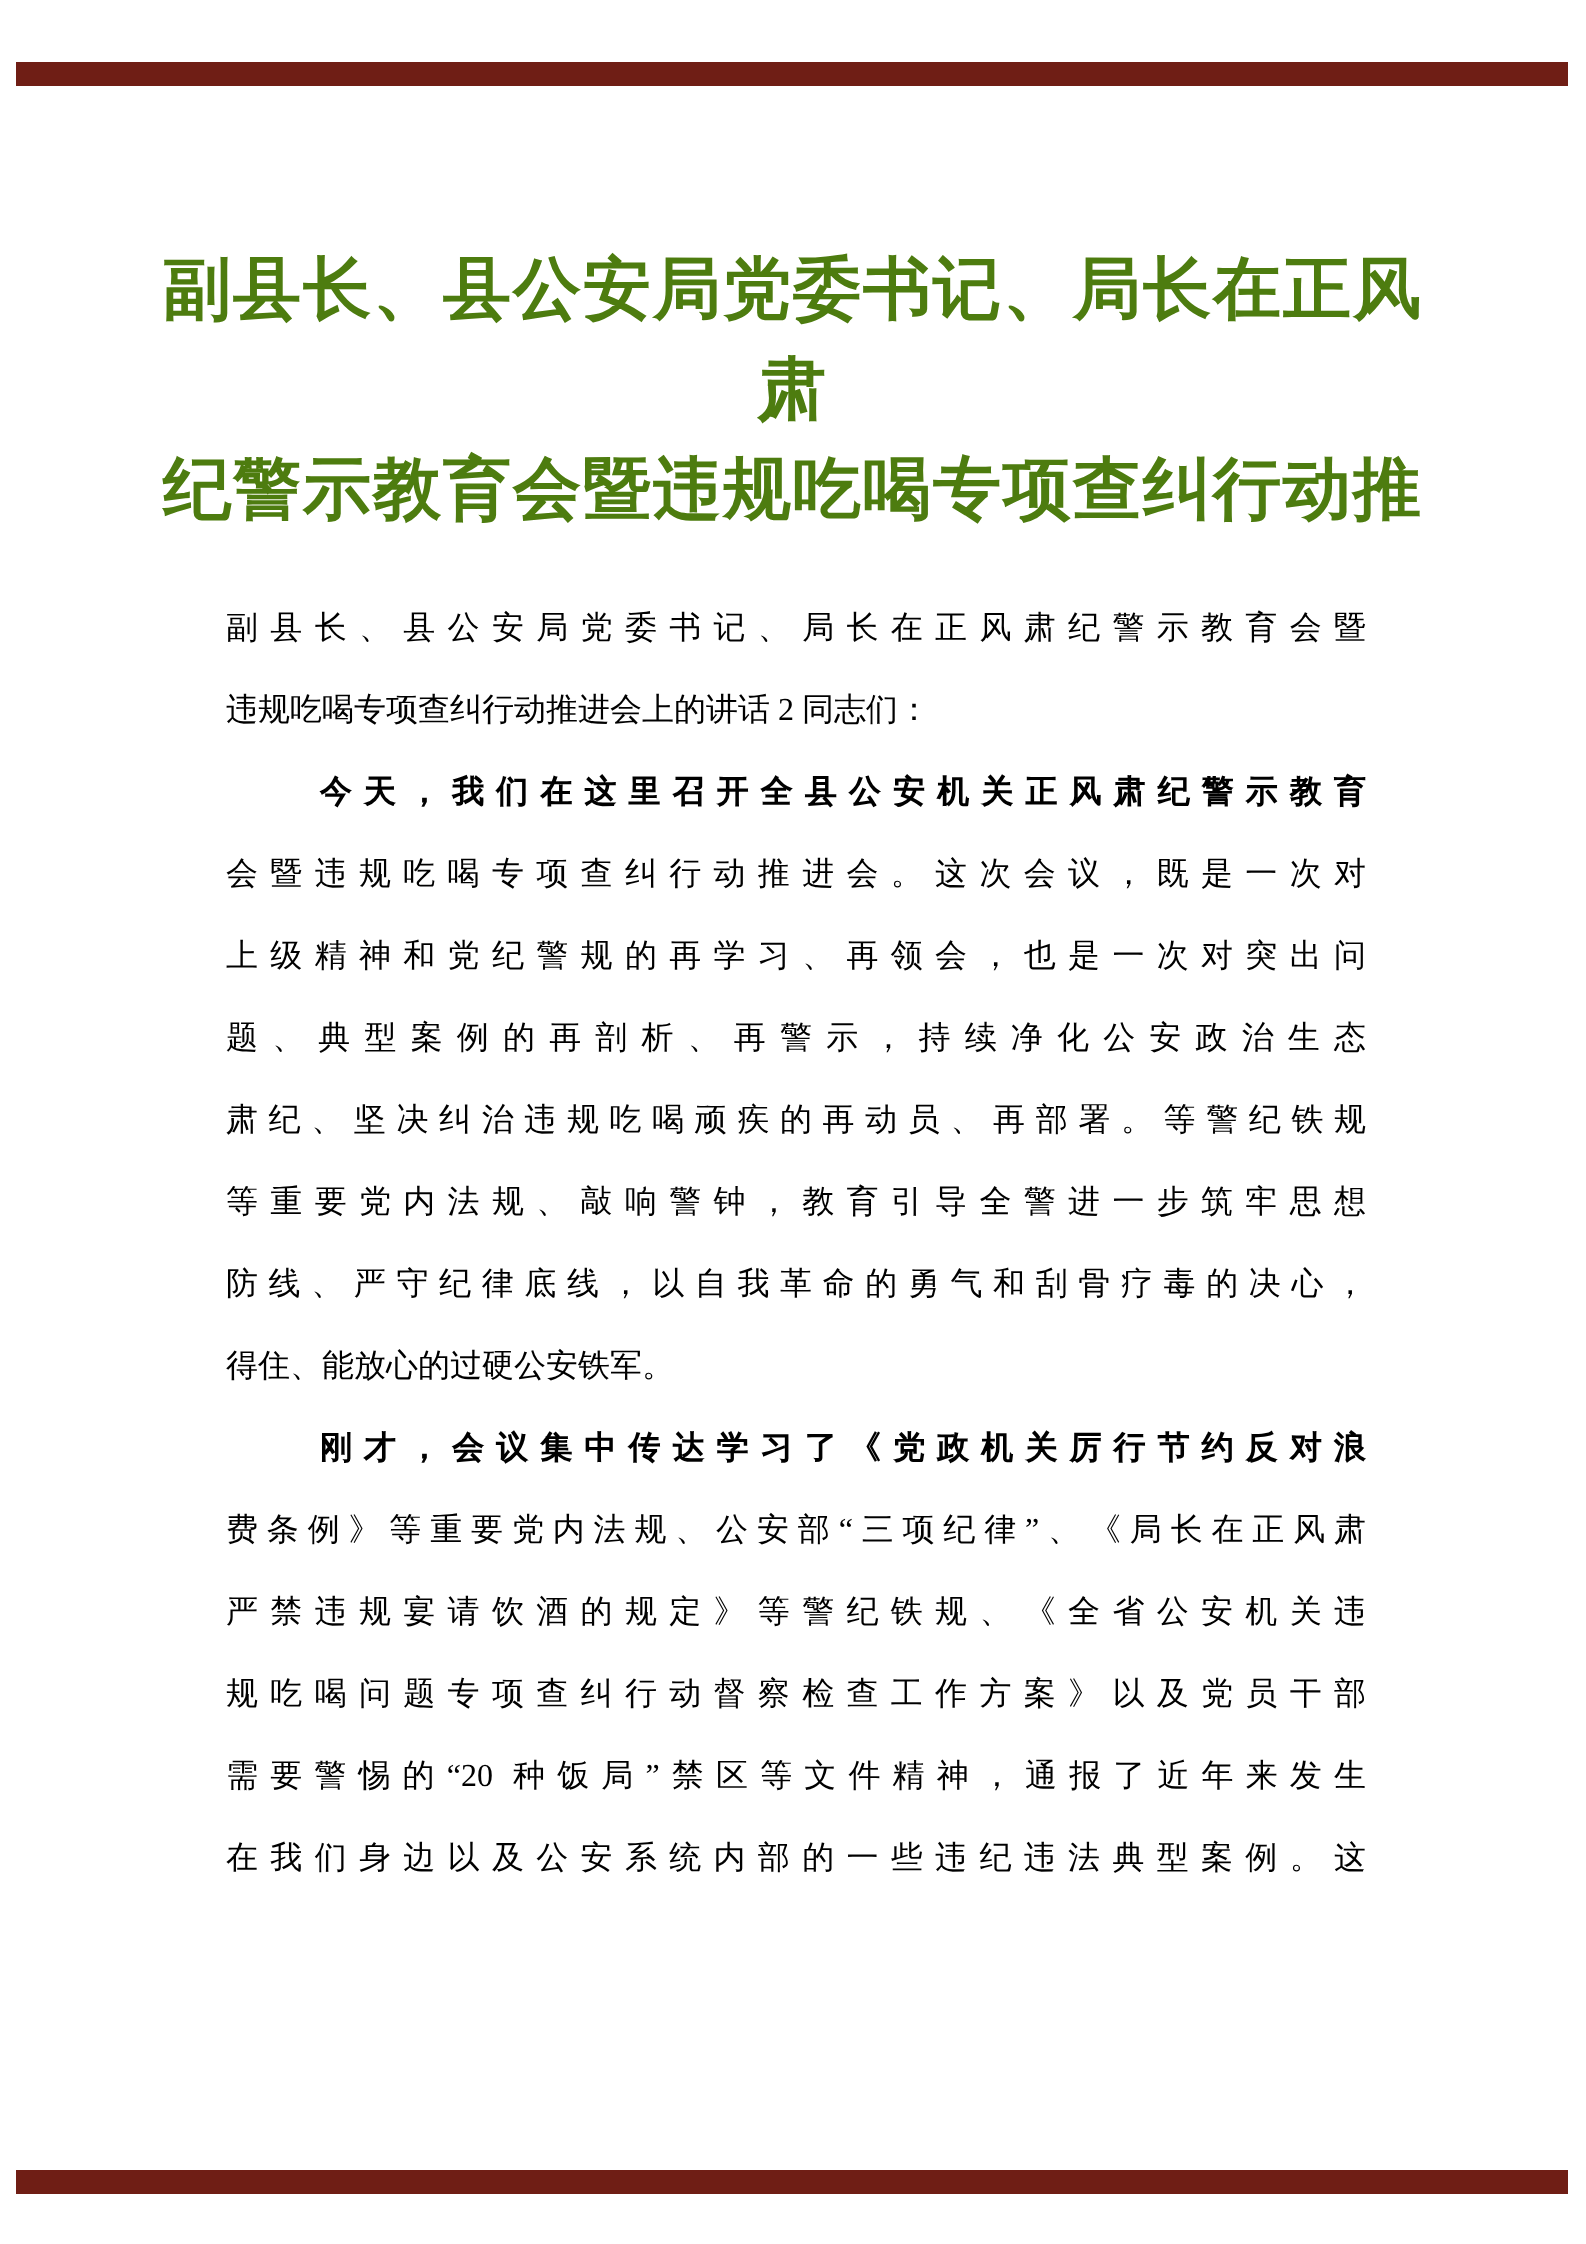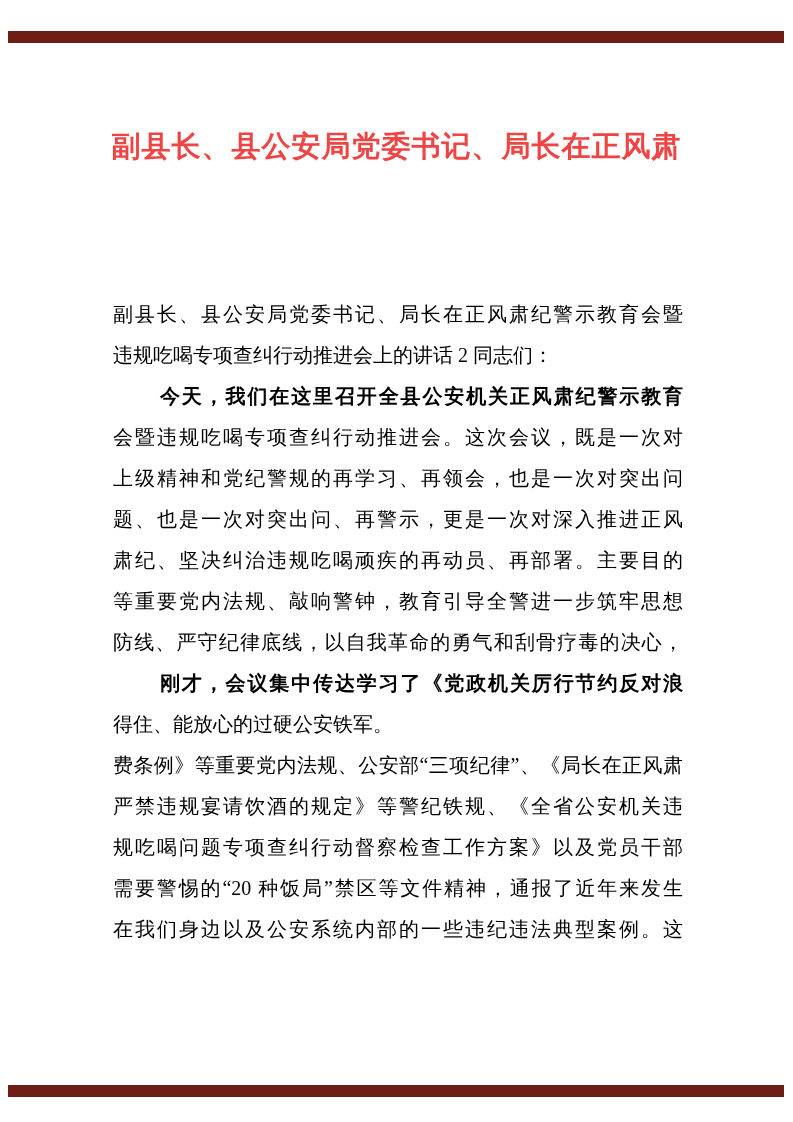--- a/index.html
+++ b/index.html
@@ -20,30 +20,30 @@
     left: 8px; right: 9px;
     height: 12px;
   }
   .sep-bar.top { top: 31px; }
   .sep-bar.bottom { top: 1085px; }
   .doc-title {
     position: absolute;
     top: 121px; left: 70px; right: 70px;
     text-align: center;
     font-weight: bold;
-    font-size: 29px;
+    font-size: 34px;
     line-height: 50px;
     letter-spacing: 1px;
-    color: #ef4444;
+    color: #4d7c0f;
   }
   .doc-body {
     position: absolute;
     top: 294px; left: 113px;
     width: 570px;
-    font-size: 20px;
+    font-size: 16px;
     color: #000000;
   }
   .body-line {
     height: 41px;
     line-height: 41px;
     overflow: hidden;
     text-align: justify;
     text-align-last: justify;
     white-space: nowrap;
   }
@@ -58,34 +58,35 @@
 </style>
 </head>
 <body>
 
 <div class="page">
 
   <div class="sep-bar top" style="background: rgb(111, 30, 21);"></div>
 
   <div class="doc-title">
     <div class="title-line">副县长、县公安局党委书记、局长在正风肃</div>
+      <div class="title-line">纪警示教育会暨违规吃喝专项查纠行动推</div>
   </div>
 
   <div class="doc-body">
     <div class="body-line">副县长、县公安局党委书记、局长在正风肃纪警示教育会暨</div>
       <div class="body-line nofill">违规吃喝专项查纠行动推进会上的讲话 2 同志们：</div>
       <div class="body-line indent">今天，我们在这里召开全县公安机关正风肃纪警示教育</div>
       <div class="body-line">会暨违规吃喝专项查纠行动推进会。这次会议，既是一次对</div>
       <div class="body-line">上级精神和党纪警规的再学习、再领会，也是一次对突出问</div>
-      <div class="body-line">题、也是一次对突出问、再警示，更是一次对深入推进正风</div>
-      <div class="body-line">肃纪、坚决纠治违规吃喝顽疾的再动员、再部署。主要目的</div>
+      <div class="body-line">题、典型案例的再剖析、再警示，持续净化公安政治生态</div>
+      <div class="body-line">肃纪、坚决纠治违规吃喝顽疾的再动员、再部署。等警纪铁规</div>
       <div class="body-line">等重要党内法规、敲响警钟，教育引导全警进一步筑牢思想</div>
       <div class="body-line">防线、严守纪律底线，以自我革命的勇气和刮骨疗毒的决心，</div>
+      <div class="body-line nofill">得住、能放心的过硬公安铁军。</div>
       <div class="body-line indent">刚才，会议集中传达学习了《党政机关厉行节约反对浪</div>
-      <div class="body-line nofill">得住、能放心的过硬公安铁军。</div>
       <div class="body-line">费条例》等重要党内法规、公安部“三项纪律”、《局长在正风肃</div>
       <div class="body-line">严禁违规宴请饮酒的规定》等警纪铁规、《全省公安机关违</div>
       <div class="body-line">规吃喝问题专项查纠行动督察检查工作方案》以及党员干部</div>
       <div class="body-line">需要警惕的“20 种饭局”禁区等文件精神，通报了近年来发生</div>
       <div class="body-line">在我们身边以及公安系统内部的一些违纪违法典型案例。这</div>
   </div>
 
   <div class="sep-bar bottom" style="background: rgb(111, 30, 21);"></div>
 
 </div>

